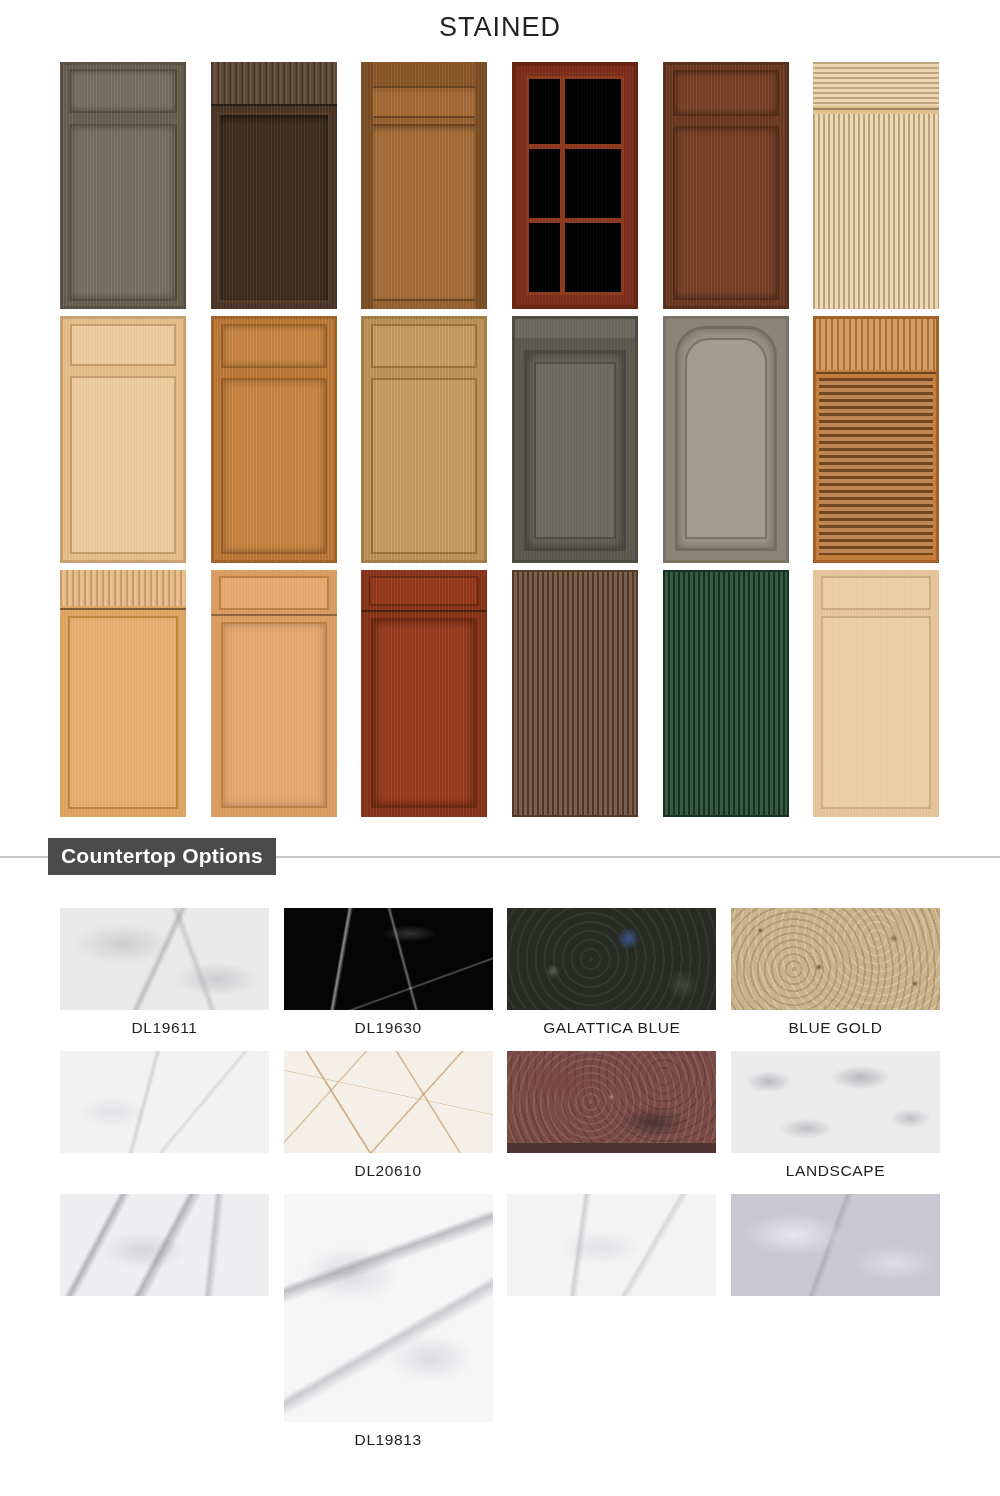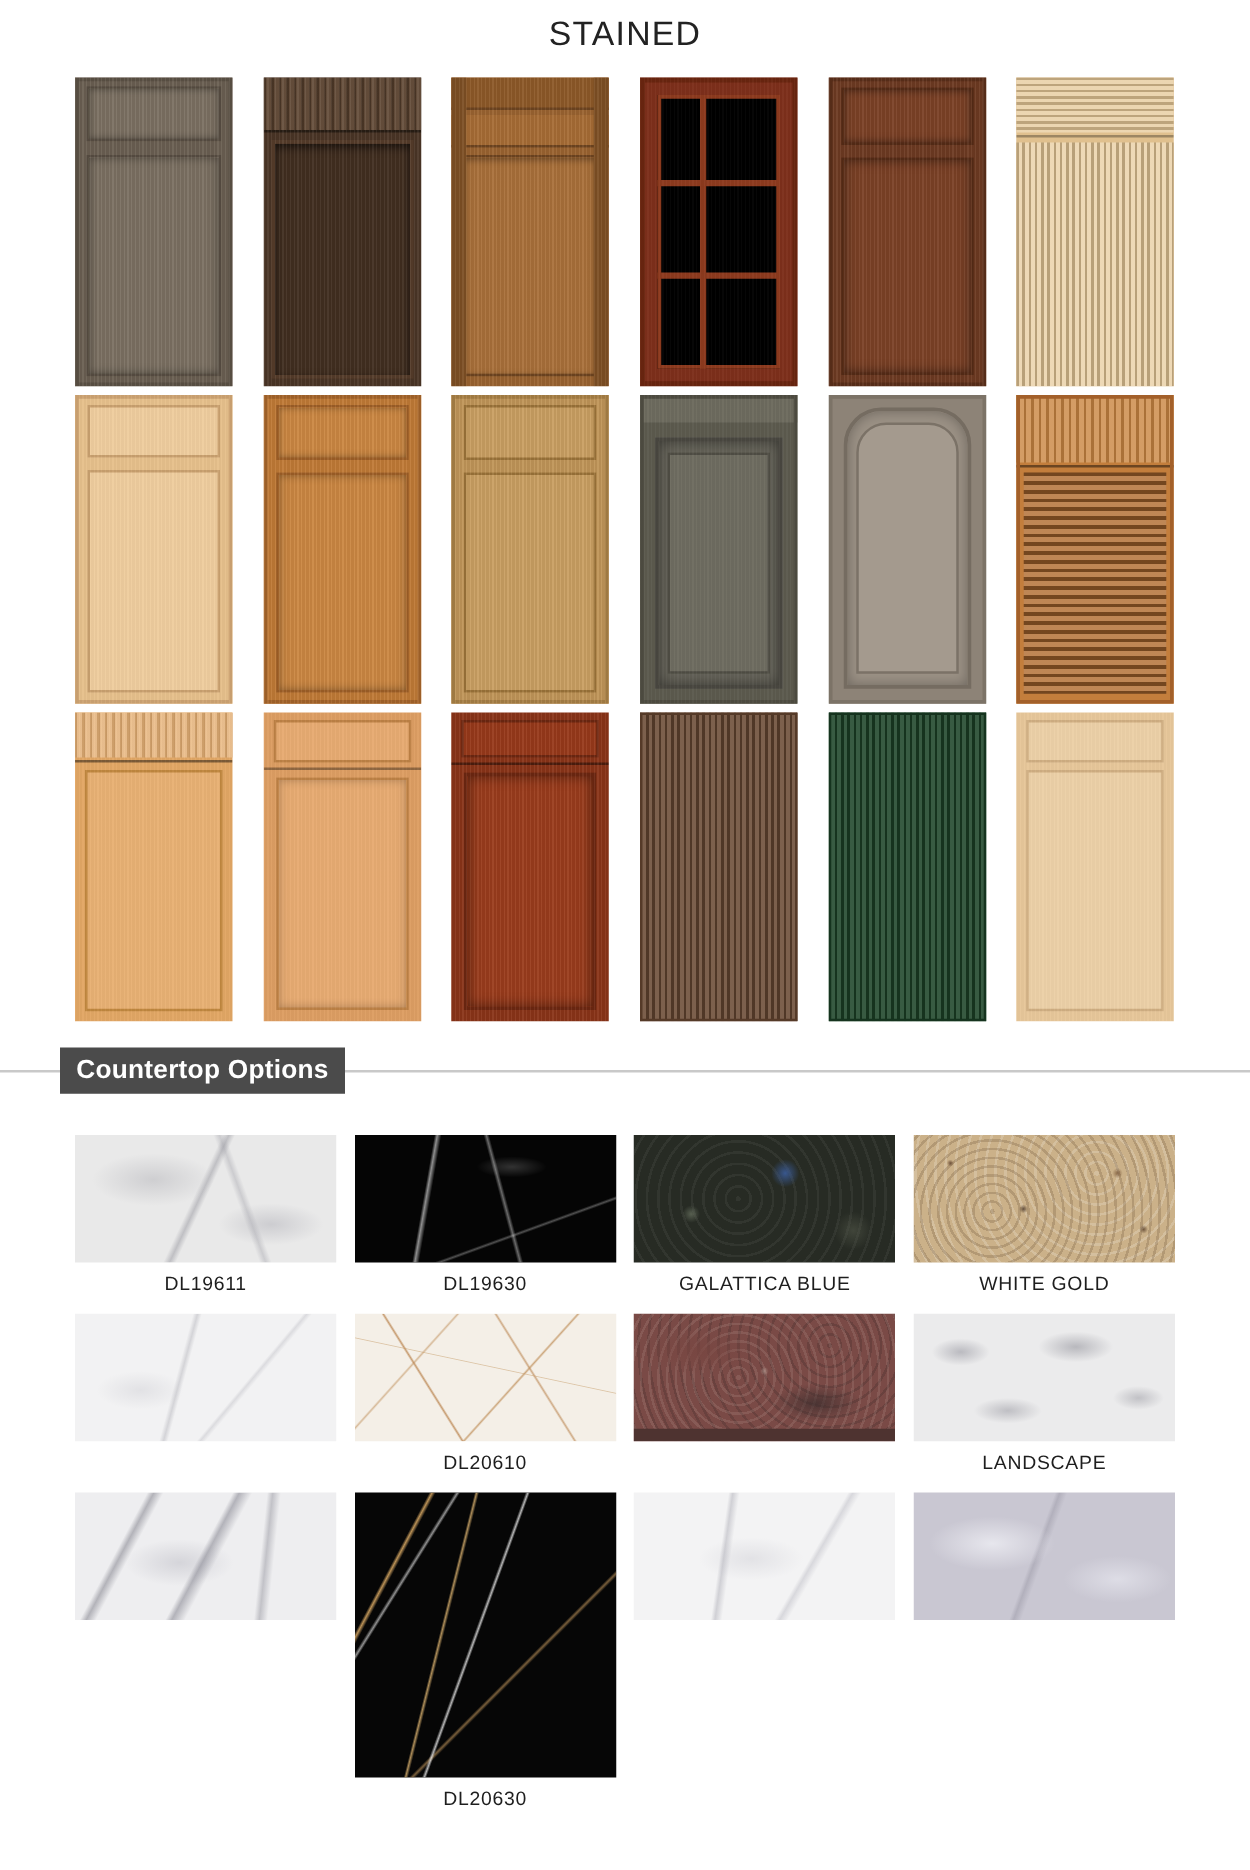--- a/index.html
+++ b/index.html
@@ -235,21 +235,21 @@
   <div class="ct-cell">
     <div class="swatch" style="background:#cbb189;">
       <div style="position:absolute;inset:0;background:
         radial-gradient(circle 4px at 14% 22%,rgba(90,60,40,.8),transparent 70%),
         radial-gradient(circle 5px at 42% 58%,rgba(70,50,35,.8),transparent 70%),
         radial-gradient(circle 6px at 78% 30%,rgba(110,75,45,.7),transparent 70%),
         radial-gradient(circle 5px at 88% 74%,rgba(80,55,35,.75),transparent 70%),
         repeating-radial-gradient(circle at 30% 60%,rgba(90,65,40,.22) 0 2px,transparent 2px 7px),
         repeating-radial-gradient(circle at 70% 30%,rgba(255,255,255,.18) 0 2px,transparent 2px 8px);"></div>
     </div>
-    <div class="ct-label">WHITE GOLD</div>
+    <div class="ct-label">BLUE GOLD</div>
   </div>
 
   <div class="ct-cell">
     <div class="swatch" style="background:#f2f2f3;">
       <div style="position:absolute;inset:0;background:
         linear-gradient(105deg,transparent 40%,rgba(175,175,182,.45) 41.5%,transparent 43%),
         linear-gradient(130deg,transparent 62%,rgba(185,185,192,.4) 63%,transparent 64.5%),
         radial-gradient(ellipse 50px 22px at 25% 60%,rgba(195,195,202,.35),transparent 70%);"></div>
     </div>
   </div>
@@ -293,32 +293,31 @@
     <div class="swatch" style="background:#eeeef0;">
       <div style="position:absolute;inset:0;background:
         linear-gradient(118deg,transparent 22%,rgba(130,130,140,.55) 24%,transparent 27%),
         linear-gradient(118deg,transparent 48%,rgba(120,120,132,.5) 50%,transparent 54%),
         linear-gradient(96deg,transparent 70%,rgba(140,140,150,.45) 72%,transparent 75%),
         radial-gradient(ellipse 60px 26px at 40% 55%,rgba(175,175,185,.4),transparent 72%);"></div>
     </div>
   </div>
 
 
-
   <div class="ct-cell tall">
-    <div class="swatch" style="background:#060606;height:228px;">
-      <div style="position:absolute;inset:0;background:
-        linear-gradient(118deg,transparent 18%,rgba(205,160,95,.9) 18.7%,transparent 19.6%),
-        linear-gradient(104deg,transparent 36%,rgba(215,175,110,.8) 36.6%,transparent 37.4%),
-        linear-gradient(-70deg,transparent 52%,rgba(240,240,240,.75) 52.6%,transparent 53.3%),
-        linear-gradient(-58deg,transparent 76%,rgba(235,235,235,.6) 76.6%,transparent 77.3%),
-        linear-gradient(135deg,transparent 62%,rgba(200,155,95,.6) 62.6%,transparent 63.3%);"></div>
-    </div>
-    <div class="ct-label">DL20630</div>
-  </div>
+    <div class="swatch" style="background:#f6f6f7;height:228px;">
+      <div style="position:absolute;inset:0;background:
+        linear-gradient(160deg,transparent 30%,rgba(140,140,150,.55) 32%,transparent 36%),
+        linear-gradient(150deg,transparent 58%,rgba(150,150,160,.45) 60%,transparent 64%),
+        radial-gradient(ellipse 70px 40px at 32% 35%,rgba(185,185,195,.45),transparent 72%),
+        radial-gradient(ellipse 60px 34px at 70% 72%,rgba(180,180,190,.4),transparent 72%);"></div>
+    </div>
+    <div class="ct-label">DL19813</div>
+  </div>
+
 
   <div class="ct-cell">
     <div class="swatch" style="background:#f3f3f4;">
       <div style="position:absolute;inset:0;background:
         linear-gradient(98deg,transparent 34%,rgba(165,165,175,.45) 35.5%,transparent 38%),
         linear-gradient(120deg,transparent 64%,rgba(175,175,185,.4) 65.5%,transparent 68%),
         radial-gradient(ellipse 58px 24px at 45% 52%,rgba(195,195,203,.35),transparent 72%);"></div>
     </div>
 
   </div>

